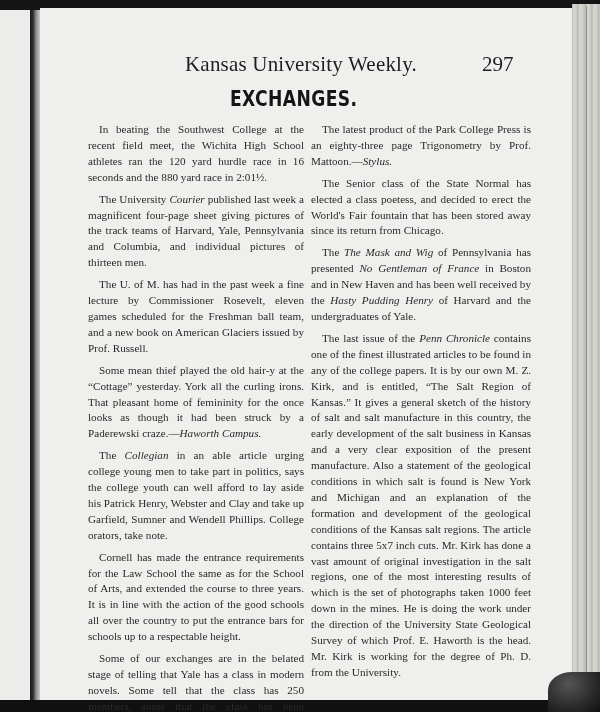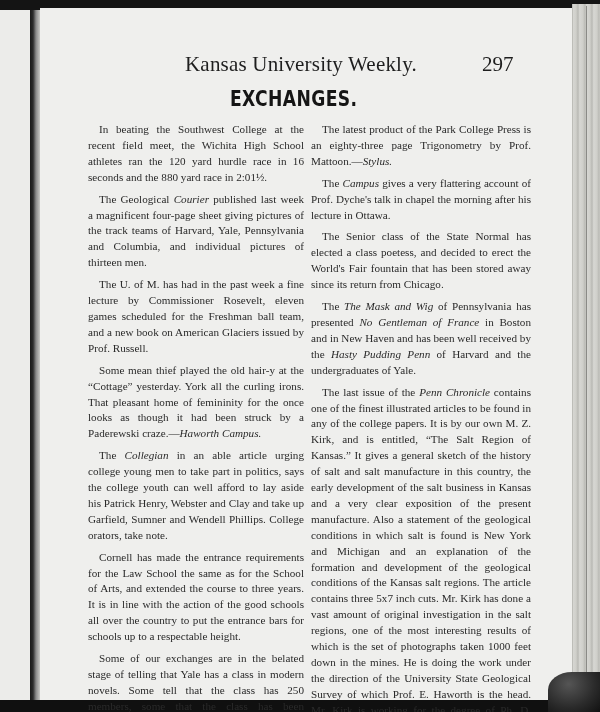--- a/index.html
+++ b/index.html
@@ -77,26 +77,25 @@
   <span class="running-title">Kansas University Weekly.</span>
   <span class="page-number">297</span>
 </div>
 
 <div class="section-heading">
   <span>EXCHANGES.</span>
 </div>
 
 <div class="col col-left">
     <p><span>In beating the Southwest College at the recent field meet, the Wichita High School athletes ran the 120 yard hurdle race in 16 seconds and the 880 yard race in 2:01½.</span></p>
-    <p><span>The Geological </span><i>Courier</i><span> published last week a magnificent four-page sheet giving pictures of the track teams of Harvard, Yale, Pennsylvania and Columbia, and individual pictures of thirteen men.</span></p>
+    <p><span>The University </span><i>Courier</i><span> published last week a magnificent four-page sheet giving pictures of the track teams of Harvard, Yale, Pennsylvania and Columbia, and individual pictures of thirteen men.</span></p>
     <p><span>The U. of M. has had in the past week a fine lecture by Commissioner Rosevelt, eleven games scheduled for the Freshman ball team, and a new book on American Glaciers issued by Prof. Russell.</span></p>
     <p><span>Some mean thief played the old hair-y at the “Cottage” yesterday. York all the curling irons. That pleasant home of femininity for the once looks as though it had been struck by a Paderewski craze.—</span><i>Haworth Campus.</i></p>
     <p><span>The </span><i>Collegian</i><span> in an able article urging college young men to take part in politics, says the college youth can well afford to lay aside his Patrick Henry, Webster and Clay and take up Garfield, Sumner and Wendell Phillips. College orators, take note.</span></p>
     <p><span>Cornell has made the entrance requirements for the Law School the same as for the School of Arts, and extended the course to three years. It is in line with the action of the good schools all over the country to put the entrance bars for schools up to a respectable height.</span></p>
     <p><span>Some of our exchanges are in the belated stage of telling that Yale has a class in modern novels. Some tell that the class has 250 members, some that the class has been discontinued, and some give the list of very poor novels preferred by the members, but the </span></p>
   </div>
 <div class="col col-right">
     <p><span>The latest product of the Park College Press is an eighty-three page Trigonometry by Prof. Mattoon.—</span><i>Stylus.</i></p>
-    <p><span>The </span><i>Campus</i><span> gives a very flattering account of Prof. Dyche's talk in chapel the morning after his lecture in Ottawa.</span></p>
     <p><span>The Senior class of the State Normal has elected a class poetess, and decided to erect the World's Fair fountain that has been stored away since its return from Chicago.</span></p>
-    <p><span>The </span><i>The Mask and Wig</i><span> of Pennsylvania has presented </span><i>No Gentleman of France</i><span> in Boston and in New Haven and has been well received by the </span><i>Hasty Pudding Penn</i><span> of Harvard and the undergraduates of Yale.</span></p>
+    <p><span>The </span><i>The Mask and Wig</i><span> of Pennsylvania has presented </span><i>No Gentleman of France</i><span> in Boston and in New Haven and has been well received by the </span><i>Hasty Pudding Henry</i><span> of Harvard and the undergraduates of Yale.</span></p>
     <p><span>The last issue of the </span><i>Penn Chronicle</i><span> contains one of the finest illustrated articles to be found in any of the college papers. It is by our own M. Z. Kirk, and is entitled, “The Salt Region of Kansas.” It gives a general sketch of the history of salt and salt manufacture in this country, the early development of the salt business in Kansas and a very clear exposition of the present manufacture. Also a statement of the geological conditions in which salt is found is New York and Michigan and an explanation of the formation and development of the geological conditions of the Kansas salt regions. The article contains three 5x7 inch cuts. Mr. Kirk has done a vast amount of original investigation in the salt regions, one of the most interesting results of which is the set of photographs taken 1000 feet down in the mines. He is doing the work under the direction of the University State Geological Survey of which Prof. E. Haworth is the head. Mr. Kirk is working for the degree of Ph. D. from the University.</span></p>
   </div>
 
 </body></html>

